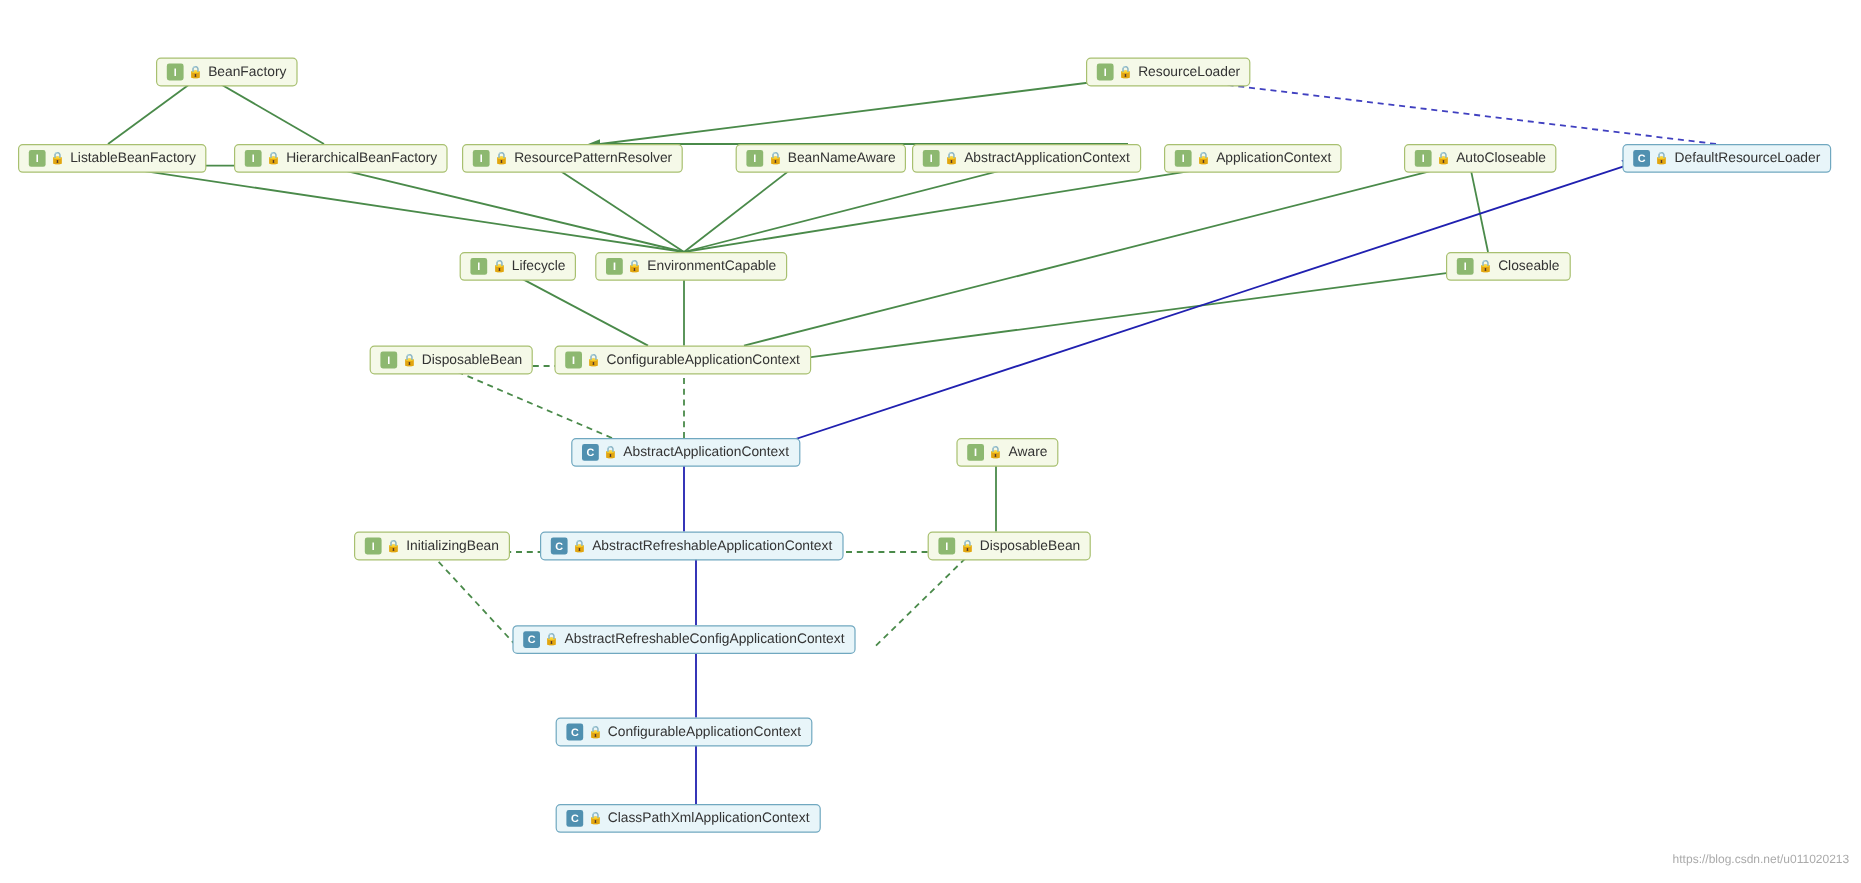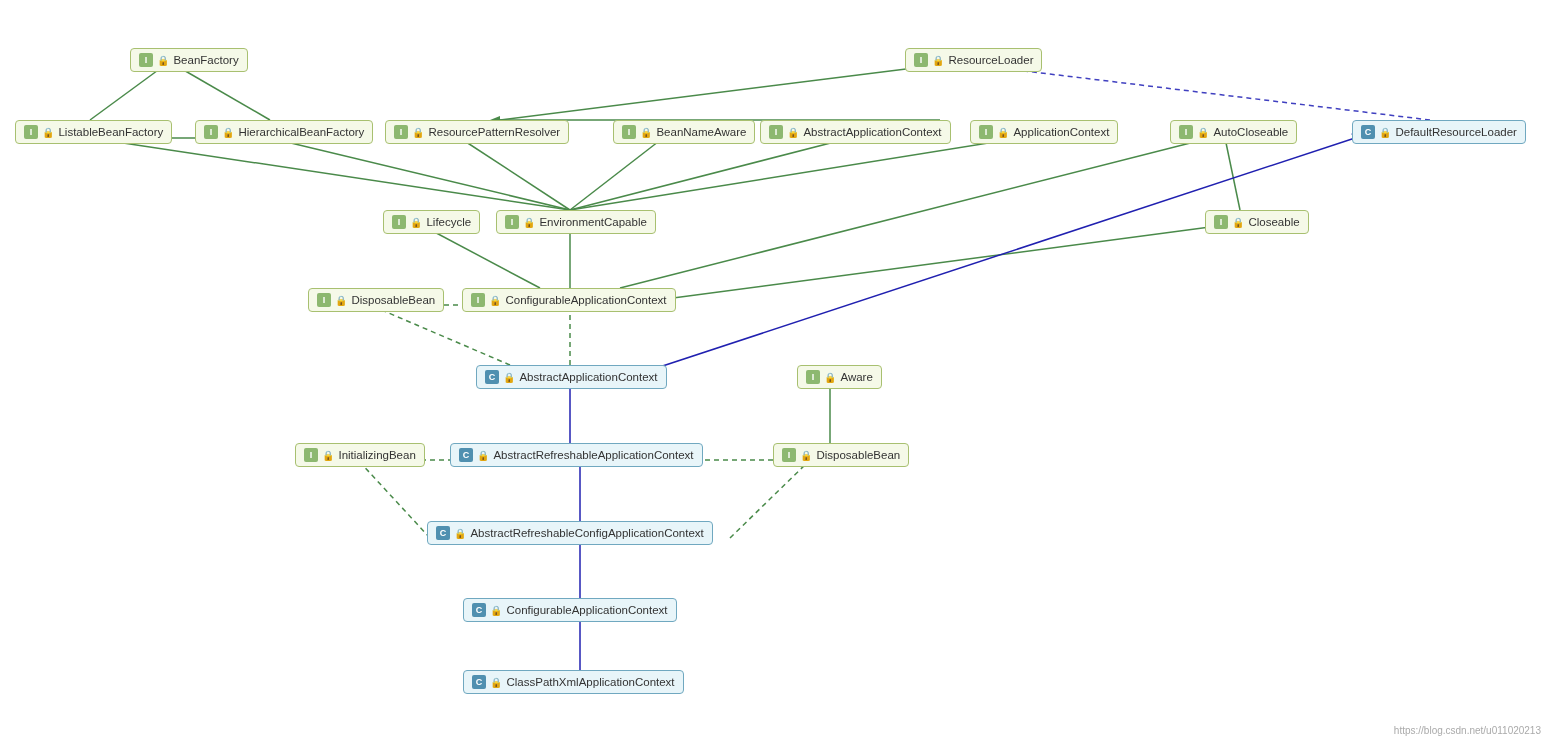--- a/index.html
+++ b/index.html
@@ -59,21 +59,21 @@
     }
     svg.arrows {
       position: absolute;
       top: 0; left: 0;
       width: 1551px;
       height: 736px;
       pointer-events: none;
     }
     .watermark {
       position: absolute;
-      bottom: 0;
+      bottom: 14px;
       right: 10px;
       font-size: 10px;
       color: #aaa;
     }
   </style>
 </head>
 <body>
 
 <div class="diagram-container">
   <svg class="arrows">

